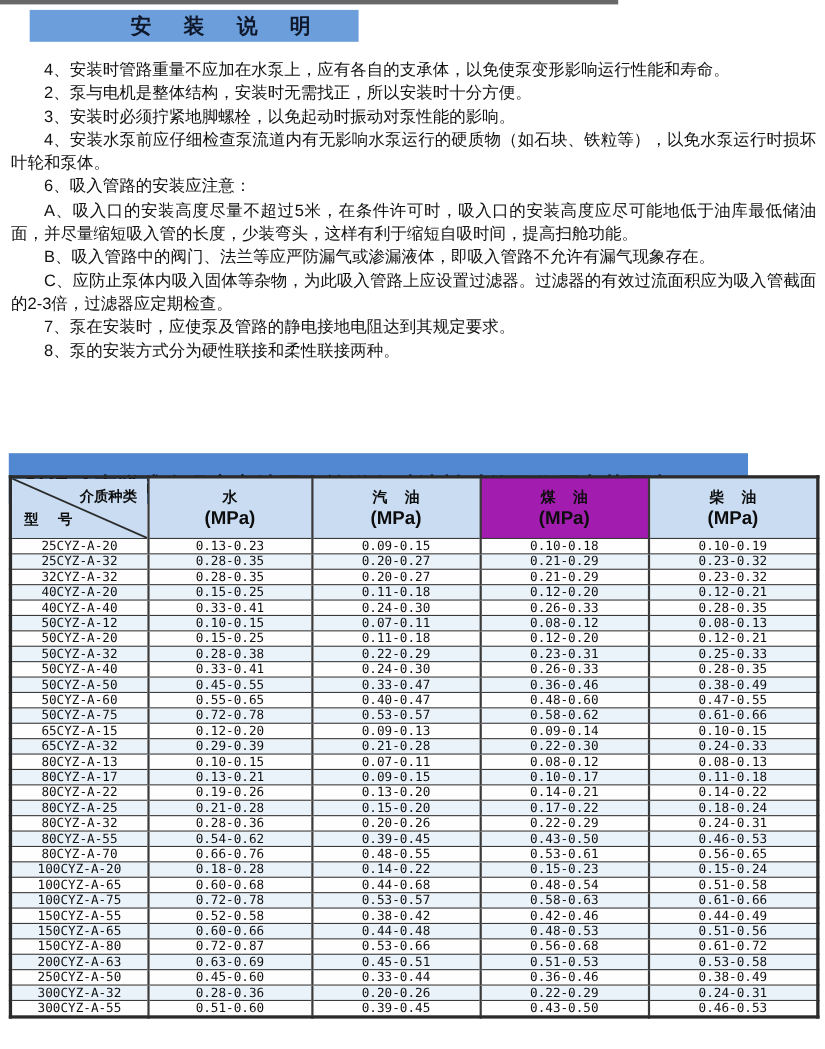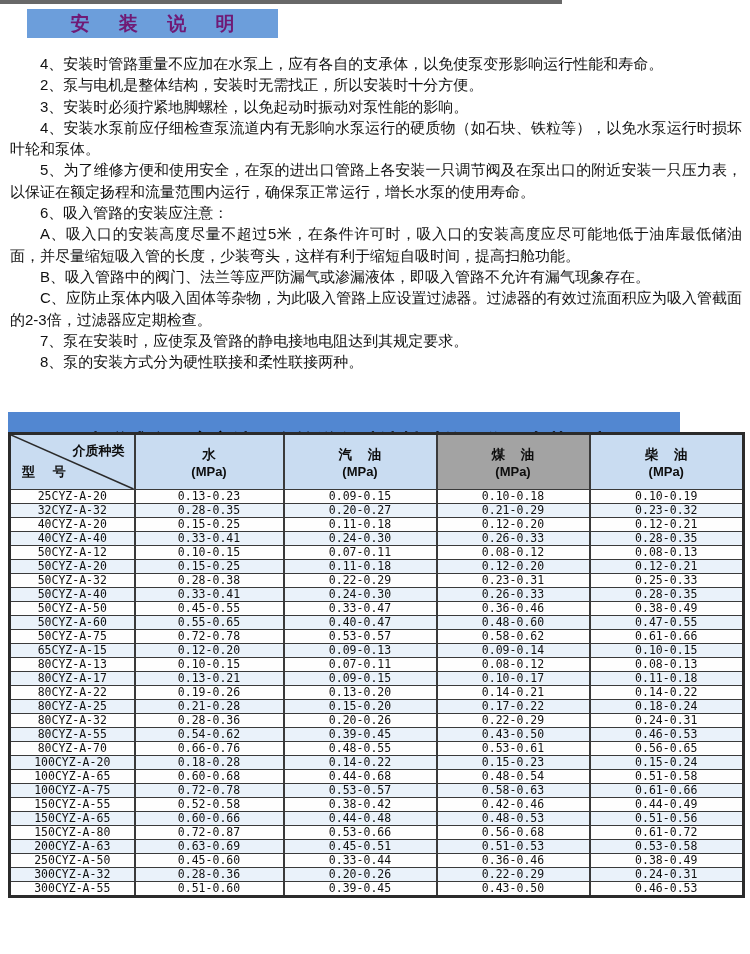--- a/index.html
+++ b/index.html
@@ -5,22 +5,22 @@
   html,body{margin:0;padding:0;}
   body{
     width:750px;height:954px;position:relative;overflow:hidden;
     background:#ffffff;color:#161616;
     font-family:"Liberation Sans",sans-serif;
   }
   .scan-top{position:absolute;top:0;left:0;width:562px;height:4px;background:#4e4e4e;opacity:.85;}
   .title-box{
     position:absolute;left:27px;top:9px;width:251px;height:29px;
     display:flex;align-items:center;justify-content:center;
-    font-size:19px;font-weight:bold;color:#701a75;
-    letter-spacing:12px;text-indent:12px;white-space:nowrap;
+    font-size:19px;font-weight:bold;color:#0f172a;
+    letter-spacing:12px;text-indent:12px;white-space:nowrap;padding-left:48px;
   }
   .instructions{
     position:absolute;top:53px;left:10px;width:732px;
     font-size:15px;line-height:21.3px;text-align:justify;color:#111;
   }
   .instructions p{margin:0;text-indent:2em;}
   .banner{
     position:absolute;top:376px;left:8px;width:656px;
     font-size:20px;font-weight:bold;color:#000;
     padding:16px 4px 3px 12px;letter-spacing:1px;white-space:nowrap;margin-top:36px;
@@ -30,21 +30,21 @@
     border-collapse:collapse;table-layout:fixed;
     border:3px solid #2b2b2b;
   }
   table.pressure th,table.pressure td{
     border-style:solid;border-color:#3a3a3a;
     border-width:1px 2px;          
     padding:0;
   }
   thead th{height:54px;font-size:13.5px;font-weight:bold;color:#0d0d0d;vertical-align:middle;}
   thead th .cn{display:block;letter-spacing:6px;text-indent:6px;}
-  thead th .unit{display:block;font-weight:bold;font-size:13px;letter-spacing:0;}
+  thead th .unit{display:block;font-weight:bold;font-size:17px;letter-spacing:0;}
   th.corner{position:relative;}
   th.corner svg{position:absolute;inset:0;width:100%;height:100%;}
   .corner-tr{position:absolute;top:7px;right:9px;font-size:13px;font-weight:bold;}
   .corner-bl{position:absolute;bottom:8px;left:11px;font-size:13px;font-weight:bold;letter-spacing:5px;}
   tbody td{
     height:13px;line-height:13px;text-align:center;
     font-size:11.5px;font-family:"DejaVu Sans Mono",monospace;color:#101010;
     white-space:nowrap;overflow:hidden;
   }
   tbody tr:nth-child(even){background:var(--row-tint,#eaf2fa);}
@@ -57,21 +57,20 @@
 
 <div class="title-box" style="background: rgb(108, 158, 219);">
   <span>安 装 说 明</span>
 </div>
 
 <div class="instructions">
     <p>4、安装时管路重量不应加在水泵上，应有各自的支承体，以免使泵变形影响运行性能和寿命。</p>
     <p>2、泵与电机是整体结构，安装时无需找正，所以安装时十分方便。</p>
     <p>3、安装时必须拧紧地脚螺栓，以免起动时振动对泵性能的影响。</p>
     <p>4、安装水泵前应仔细检查泵流道内有无影响水泵运行的硬质物（如石块、铁粒等），以免水泵运行时损坏叶轮和泵体。</p>
-    <p>5、为了维修方便和使用安全，在泵的进出口管路上各安装一只调节阀及在泵出口的附近安装一只压力表，以保证在额定扬程和流量范围内运行，确保泵正常运行，增长水泵的使用寿命。</p>
     <p>6、吸入管路的安装应注意：</p>
     <p>A、吸入口的安装高度尽量不超过5米，在条件许可时，吸入口的安装高度应尽可能地低于油库最低储油面，并尽量缩短吸入管的长度，少装弯头，这样有利于缩短自吸时间，提高扫舱功能。</p>
     <p>B、吸入管路中的阀门、法兰等应严防漏气或渗漏液体，即吸入管路不允许有漏气现象存在。</p>
     <p>C、应防止泵体内吸入固体等杂物，为此吸入管路上应设置过滤器。过滤器的有效过流面积应为吸入管截面的2-3倍，过滤器应定期检查。</p>
     <p>7、泵在安装时，应使泵及管路的静电接地电阻达到其规定要求。</p>
     <p>8、泵的安装方式分为硬性联接和柔性联接两种。</p>
   </div>
 
 <div class="banner" style="background: rgb(82, 135, 209);">
   <span>CYZ-A直联式自吸离心油泵在输送各种油料时的工作压力范围表</span>
@@ -95,39 +94,46 @@
         <span class="corner-bl">型 号</span>
       </th>
       <th style="background: rgb(201, 220, 241);">
         <span class="cn">水</span>
         <span class="unit">(MPa)</span>
       </th>
       <th style="background: rgb(201, 220, 241); text-align: center;">
         <span class="cn">汽 油</span>
         <span class="unit">(MPa)</span>
       </th>
-      <th style="background: #a3a3a3;">
+      <th style="background: #a21caf;">
         <span class="cn">煤 油</span>
         <span class="unit">(MPa)</span>
       </th>
       <th style="background: rgb(201, 220, 241);">
         <span class="cn">柴 油</span>
         <span class="unit">(MPa)</span>
       </th>
     </tr>
   </thead>
   <tbody>
       <tr>
         <td>25CYZ-A-20</td>
         <td>0.13-0.23</td>
         <td>0.09-0.15</td>
         <td>0.10-0.18</td>
         <td>0.10-0.19</td>
       </tr>
       <tr>
+        <td>25CYZ-A-32</td>
+        <td>0.28-0.35</td>
+        <td>0.20-0.27</td>
+        <td>0.21-0.29</td>
+        <td>0.23-0.32</td>
+      </tr>
+      <tr>
         <td>32CYZ-A-32</td>
         <td>0.28-0.35</td>
         <td>0.20-0.27</td>
         <td>0.21-0.29</td>
         <td>0.23-0.32</td>
       </tr>
       <tr>
         <td>40CYZ-A-20</td>
         <td>0.15-0.25</td>
         <td>0.11-0.18</td>
@@ -191,20 +197,27 @@
         <td>0.61-0.66</td>
       </tr>
       <tr>
         <td>65CYZ-A-15</td>
         <td>0.12-0.20</td>
         <td>0.09-0.13</td>
         <td>0.09-0.14</td>
         <td>0.10-0.15</td>
       </tr>
       <tr>
+        <td>65CYZ-A-32</td>
+        <td>0.29-0.39</td>
+        <td>0.21-0.28</td>
+        <td>0.22-0.30</td>
+        <td>0.24-0.33</td>
+      </tr>
+      <tr>
         <td>80CYZ-A-13</td>
         <td>0.10-0.15</td>
         <td>0.07-0.11</td>
         <td>0.08-0.12</td>
         <td>0.08-0.13</td>
       </tr>
       <tr>
         <td>80CYZ-A-17</td>
         <td>0.13-0.21</td>
         <td>0.09-0.15</td>

